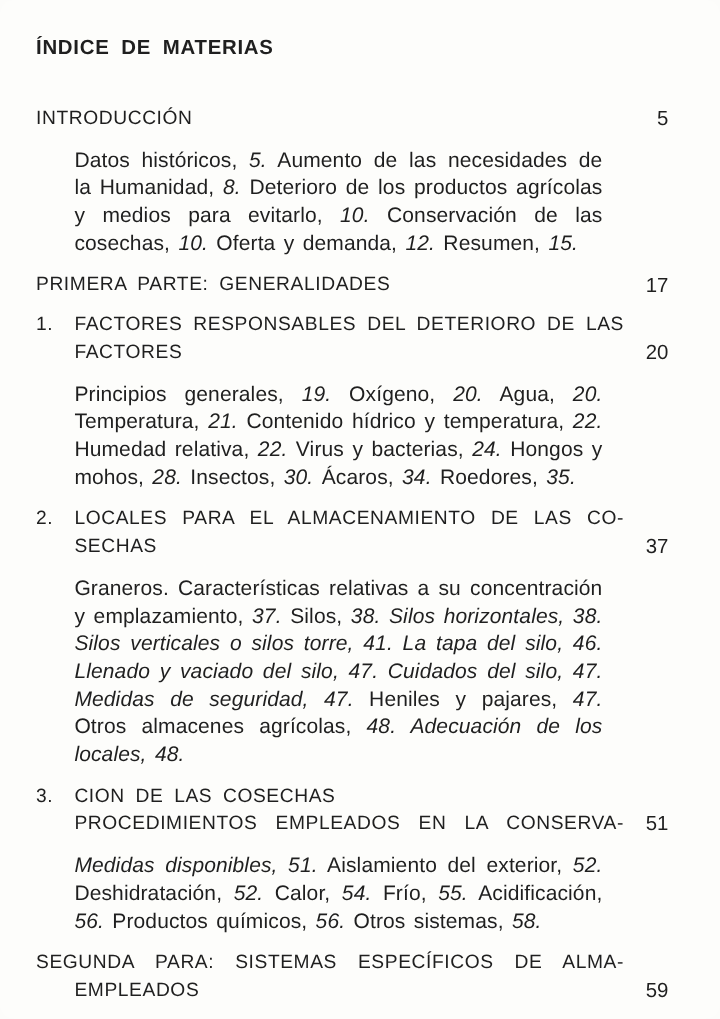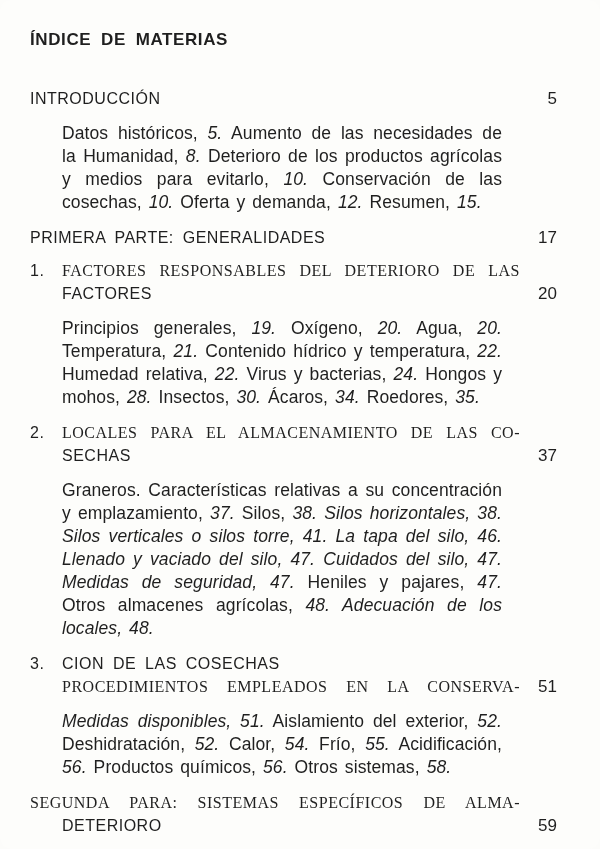--- a/index.html
+++ b/index.html
@@ -46,21 +46,20 @@
     font-size: 16px;
     line-height: 23px;
     letter-spacing: 0.5px;
     word-spacing: 4px;
     white-space: nowrap;
   }
   .hline.fill {
     white-space: normal;
     text-align: justify;
     text-align-last: justify;
-    font-family: Liberation Serif, serif;
   }
   .hline.indent2 { padding-left: 32px; }
   .pnum {
     flex: 0 0 37px;
     text-align: right;
     font-size: 17px;
     line-height: 23px;
   }
   
   .para {
@@ -125,18 +124,18 @@
       <div class="hline fill">PROCEDIMIENTOS EMPLEADOS EN LA CONSERVA-</div>
     </div>
     <div class="pnum">51</div>
   </div>
 
   <p class="para"><span class="it">Medidas disponibles, 51.</span><span> Aislamiento del exterior, </span><span class="it">52.</span><span> Deshidratación, </span><span class="it">52.</span><span> Calor, </span><span class="it">54.</span><span> Frío, </span><span class="it">55.</span><span> Acidificación, </span><span class="it">56.</span><span> Productos químicos, </span><span class="it">56.</span><span> Otros sistemas, </span><span class="it">58.</span></p>
 
   <div class="row">
     <div class="hlines">
       <div class="hline fill">SEGUNDA PARA: SISTEMAS ESPECÍFICOS DE ALMA-</div>
-      <div class="hline indent2">DETERIORO</div>
+      <div class="hline indent2">EMPLEADOS</div>
     </div>
     <div class="pnum">59</div>
   </div>
 
 </div>
 
 </body></html>

